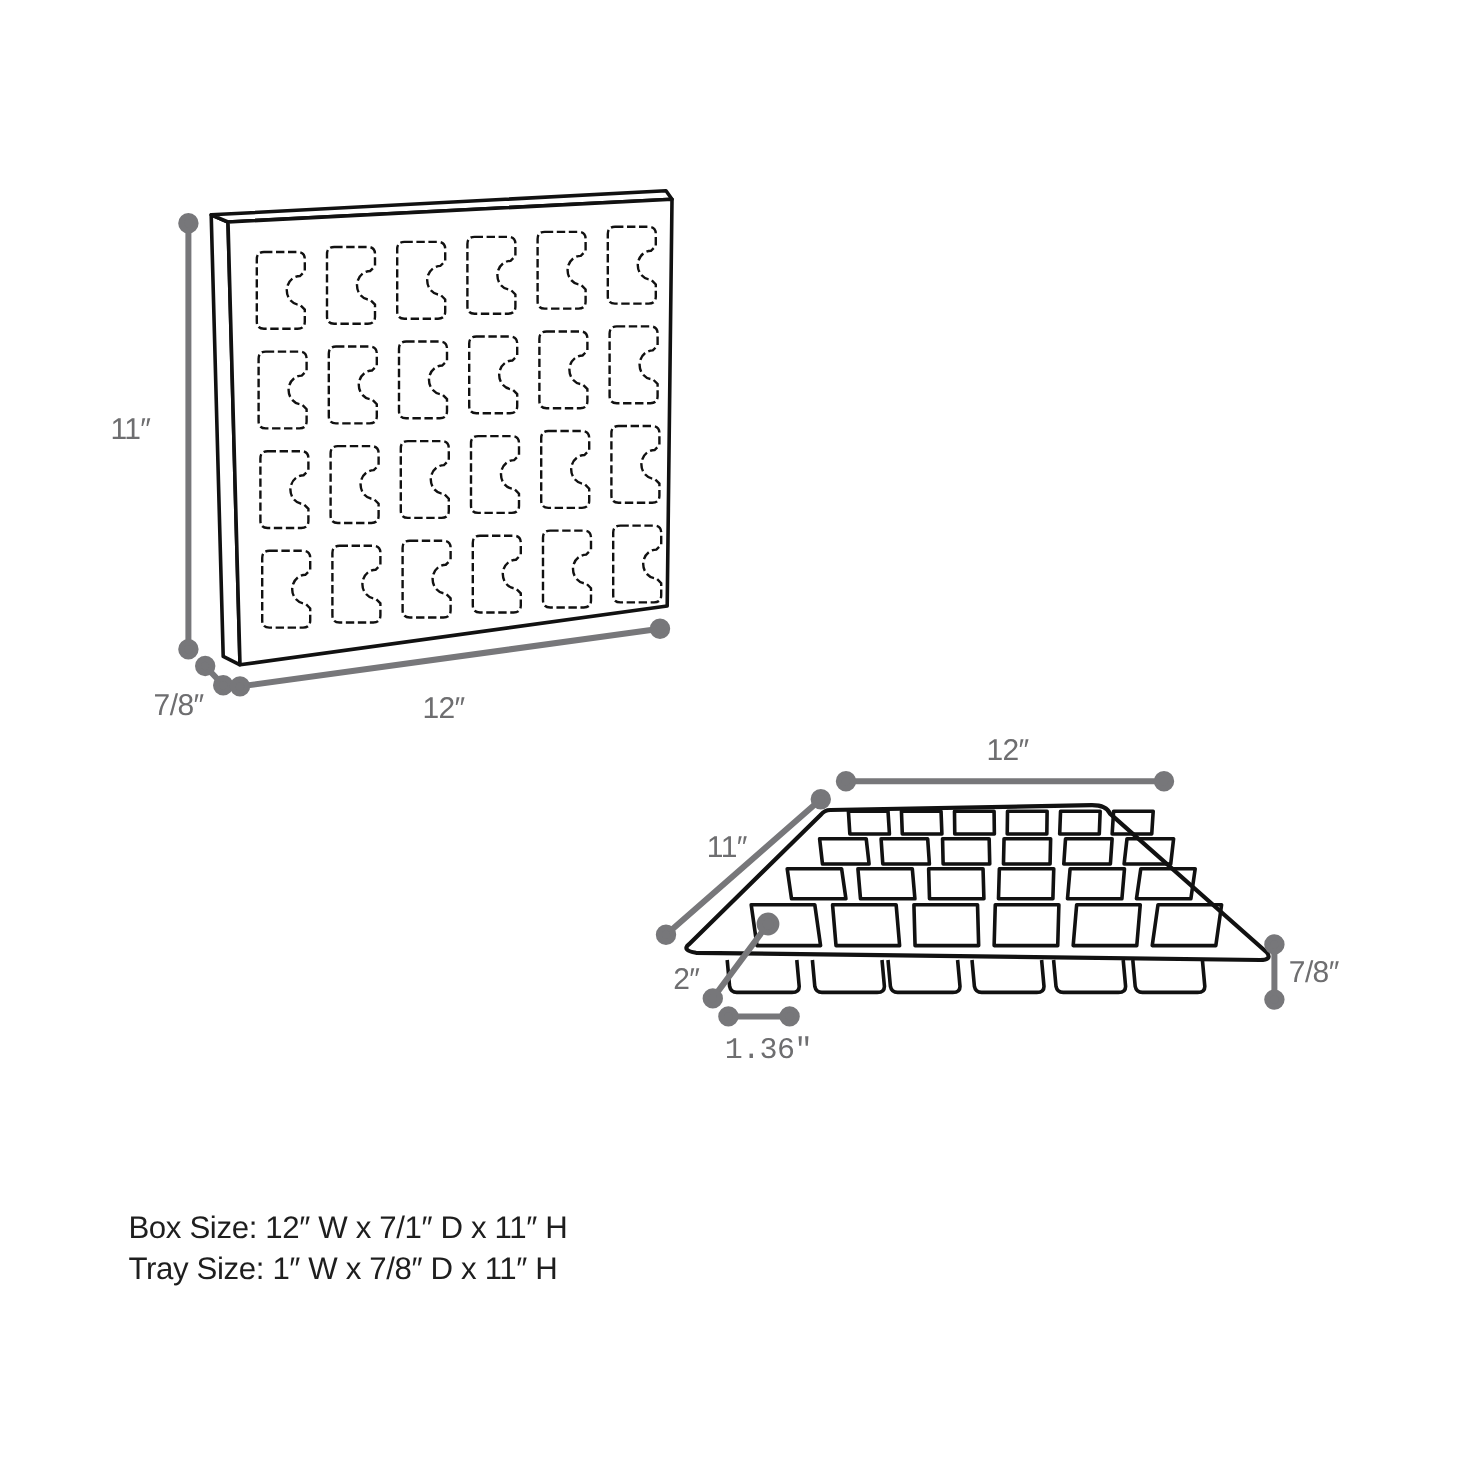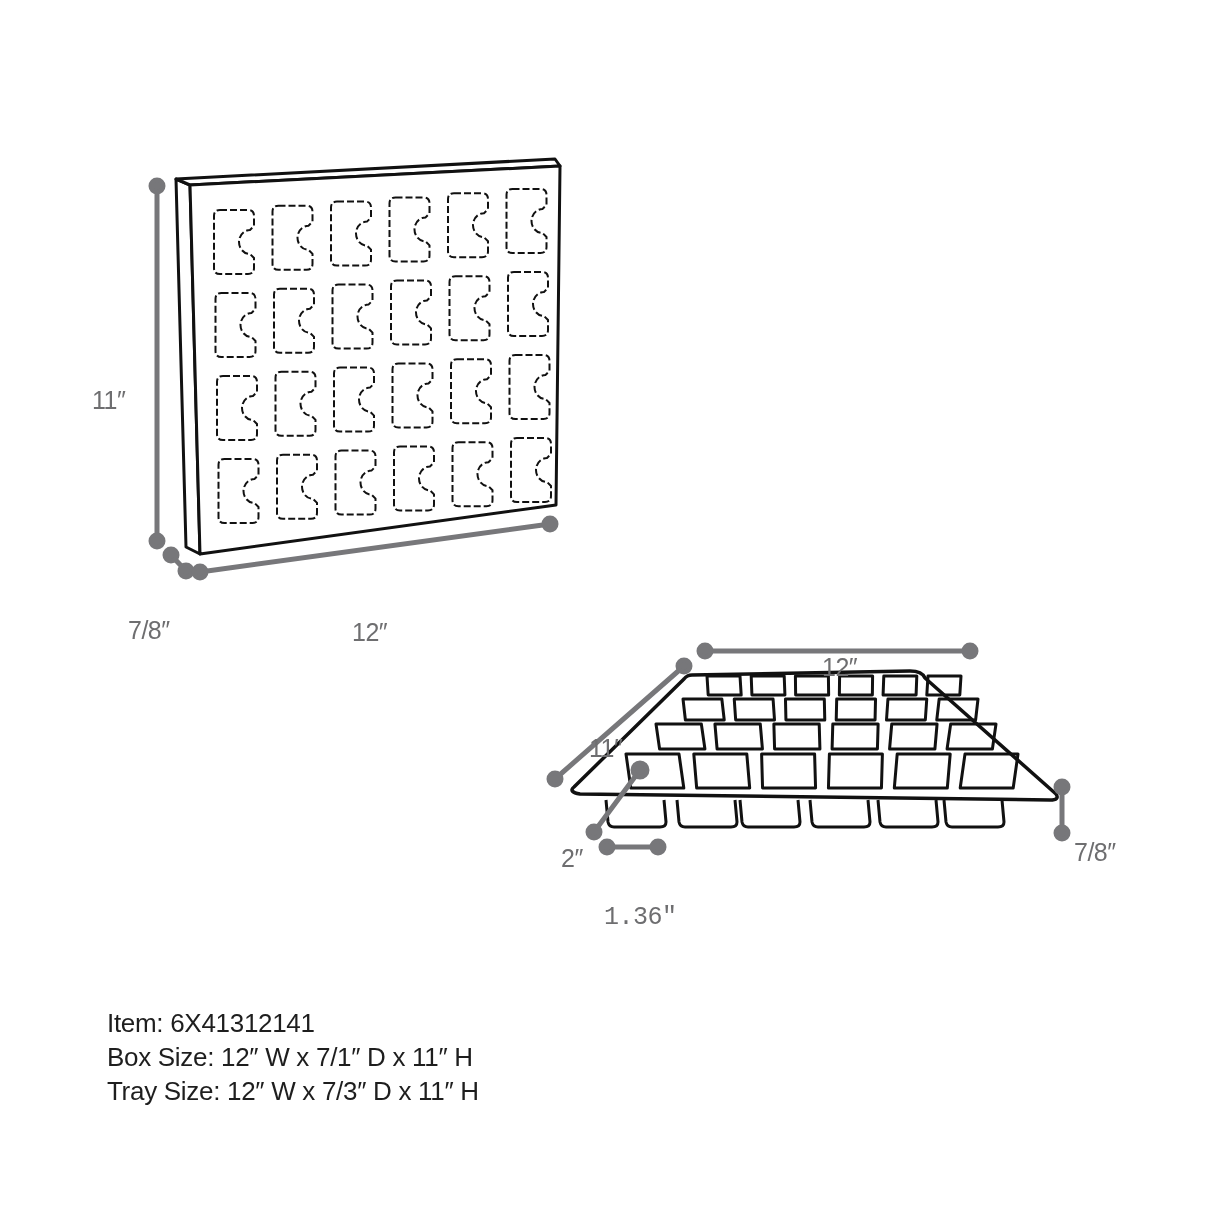--- a/index.html
+++ b/index.html
@@ -1,18 +1,18 @@
 <!DOCTYPE html>
 <html><head>
 <meta charset="utf-8">
 <style>
   html, body { margin: 0; padding: 0; background: #ffffff; }
   body { width: 1214px; height: 1214px; position: relative; overflow: hidden;
          font-family: "Liberation Sans", "DejaVu Sans", sans-serif; }
-  .lbl { position: absolute; color: #6e6e70; font-size: 25px; font-weight: 300; letter-spacing: -0.5px; white-space: nowrap; margin-top: 42px; }
+  .lbl { position: absolute; color: #6e6e70; font-size: 25px; font-weight: 300; letter-spacing: -0.5px; white-space: nowrap; }
   .specs { position: absolute; left: 107px; top: 1006px; color: #1e1e1e; font-size: 26px; line-height: 34px; letter-spacing: -0.3px; }
   .specs div { white-space: nowrap; }
   svg { position: absolute; left: 0; top: 0; }
 </style>
 </head>
 <body>
 
 <svg width="1214" height="1214" viewBox="0 0 1214 1214">
 
   <g fill="none" stroke="#111" stroke-width="3" stroke-linejoin="round">
@@ -193,16 +193,15 @@
 <div class="lbl" style="left:128px; top:574px;">7/8″</div>
 <div class="lbl" style="left:352px; top:576px;">12″</div>
 
 <div class="lbl" style="left:822px; top:611px;">12″</div>
 <div class="lbl" style="left:589px; top:692px;">11″</div>
 <div class="lbl" style="left:561px; top:802px;">2″</div>
 <div class="lbl" style="left:604px; top:861px;font-family:Liberation Mono, monospace;">1.36″</div>
 <div class="lbl" style="left:1074px; top:796px;">7/8″</div>
 
 <div class="specs">
-  <div>Item: 6X41312141</div>
   <div>Box Size: 12″ W x  7/1″ D x 11″ H</div>
-  <div>Tray Size: 12″ W x 7/3″ D x 11″ H</div>
+  <div>Tray Size: 1″ W x 7/8″ D x 11″ H</div>
 </div>
 
 </body></html>

